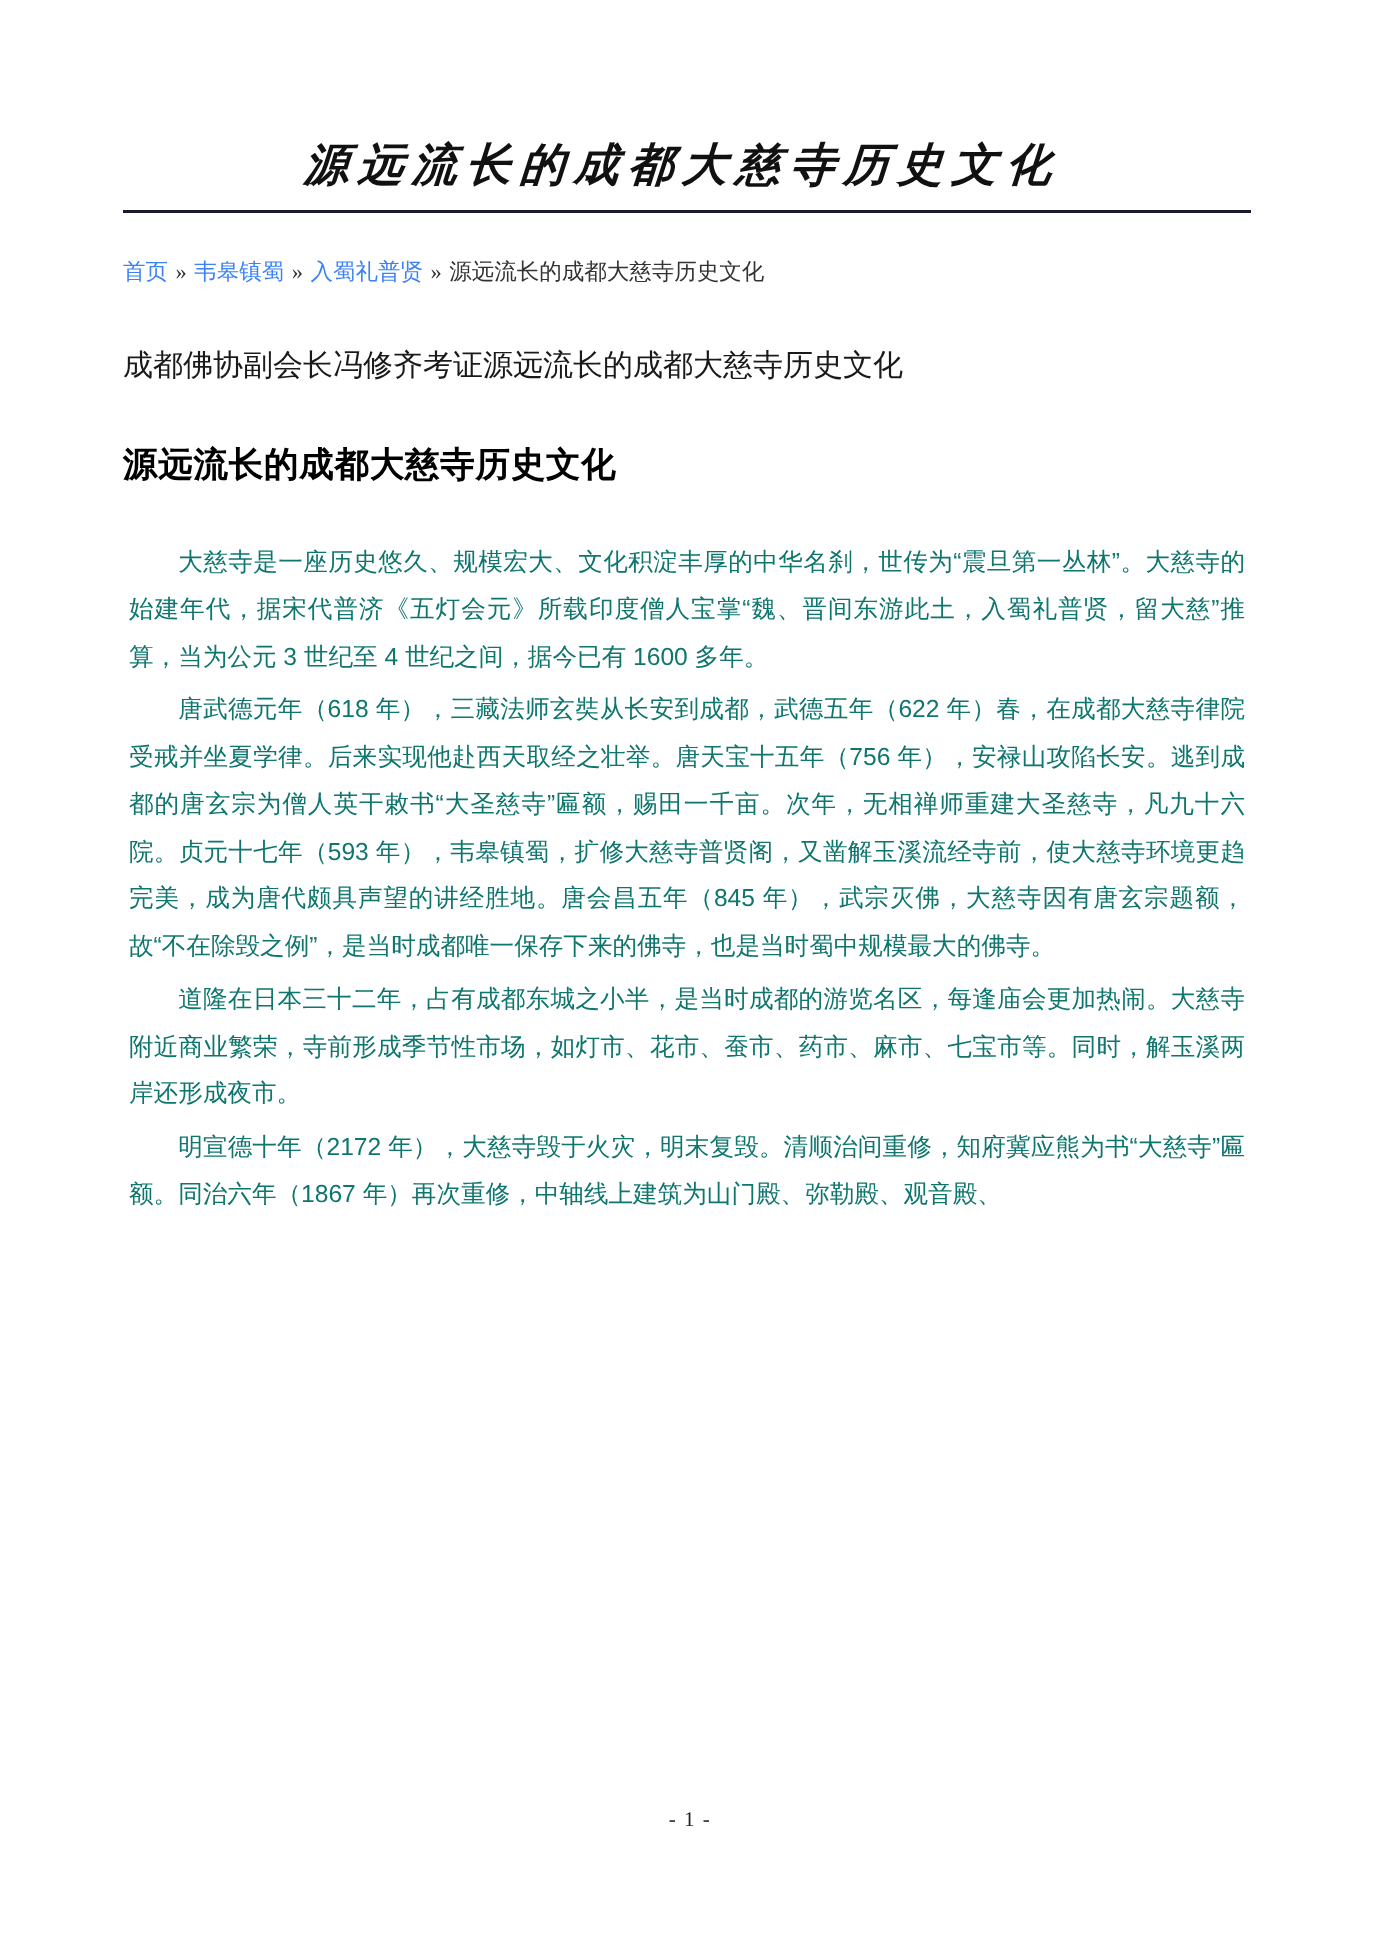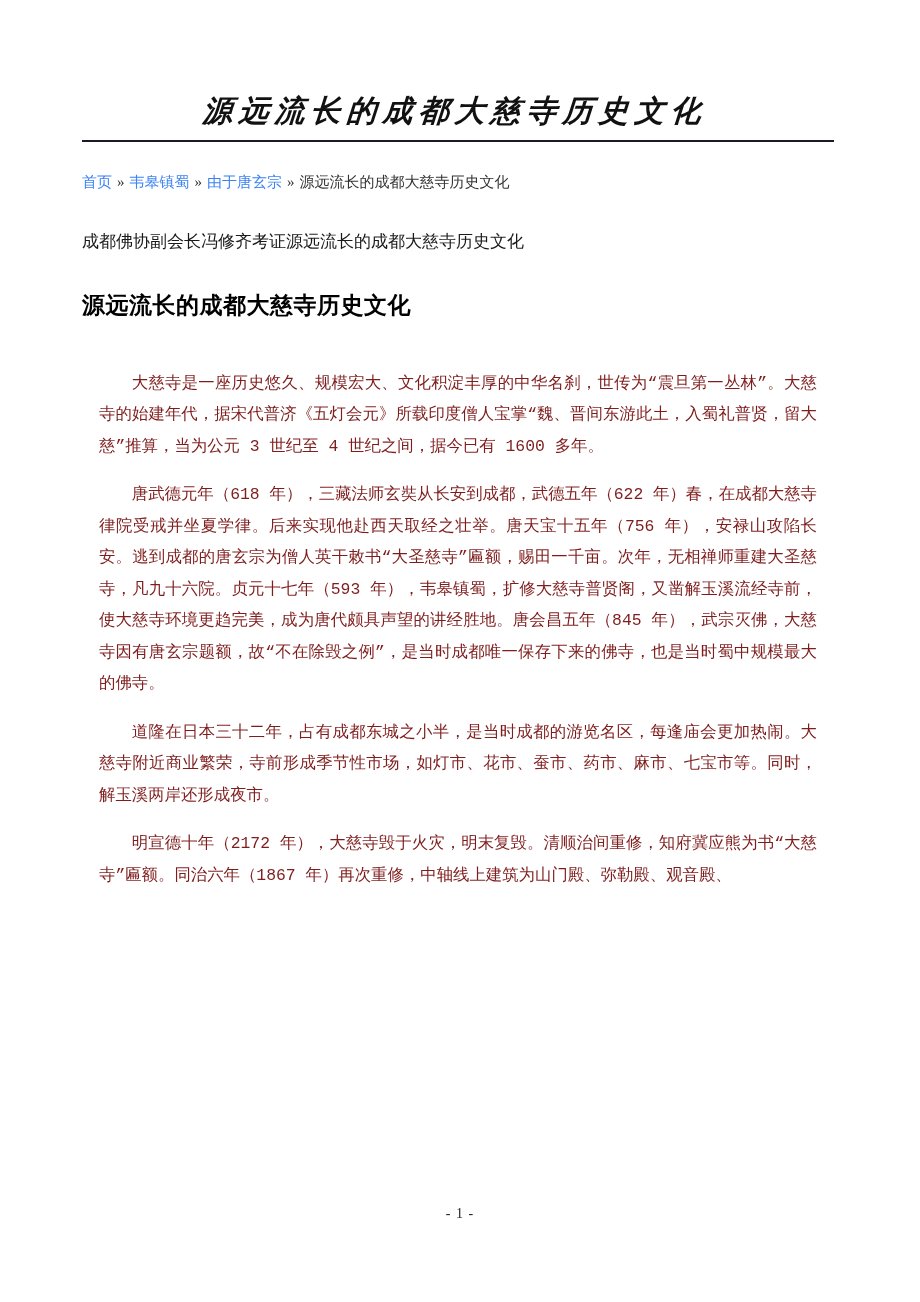--- a/index.html
+++ b/index.html
@@ -71,21 +71,21 @@
     font-size: 15px;
   }
   .breadcrumb .crumb-current {
     color: #333333;
   }
 
   
   .byline {
     margin: 0;
     padding-top: 34px;
-    font-size: 17px;
+    font-size: 20px;
     line-height: 1.6;
     color: #1a1a1a;
   }
 
   
   .article-heading {
     margin: 0;
     padding-top: 34px;
     font-family: "DejaVu Sans", "Liberation Sans", sans-serif;
     font-size: 23px;
@@ -93,28 +93,28 @@
     line-height: 1.4;
     color: #000000;
     letter-spacing: 0.5px;
   }
 
   
   .article-body {
     padding-top: 30px;
   }
   .article-body p {
-    margin: 17px;
+    margin: 4px;
     font-size: 16.4px;
     line-height: 31.5px;
     text-align: justify;
     text-justify: inter-ideograph;
     text-indent: 2em;
-    color: #7f1d1d;
-    font-family: Liberation Mono, monospace;
+    color: #0f766e;
+    font-family: Liberation Sans, sans-serif;
   }
 
   
   .page-footer {
     position: absolute;
     left: 0;
     top: 1206px;
     width: 920px;
     text-align: center;
     font-size: 14px;
@@ -127,21 +127,21 @@
 <body>
 
 <div class="page">
   <div class="content">
 
     <h1 class="doc-title">源远流长的成都大慈寺历史文化</h1>
 
     <hr class="title-rule">
 
     <nav class="breadcrumb">
-      <a href="#" class="crumb-link">首页</a><span class="crumb-sep">»</span><a href="#" class="crumb-link">韦皋镇蜀</a><span class="crumb-sep">»</span><a href="#" class="crumb-link">由于唐玄宗</a><span class="crumb-sep">»</span><span class="crumb-current">源远流长的成都大慈寺历史文化</span>
+      <a href="#" class="crumb-link">首页</a><span class="crumb-sep">»</span><a href="#" class="crumb-link">韦皋镇蜀</a><span class="crumb-sep">»</span><a href="#" class="crumb-link">入蜀礼普贤</a><span class="crumb-sep">»</span><span class="crumb-current">源远流长的成都大慈寺历史文化</span>
     </nav>
 
     <p class="byline">成都佛协副会长冯修齐考证源远流长的成都大慈寺历史文化</p>
 
     <h2 class="article-heading">源远流长的成都大慈寺历史文化</h2>
 
     <div class="article-body">
       <p>大慈寺是一座历史悠久、规模宏大、文化积淀丰厚的中华名刹，世传为“震旦第一丛林”。大慈寺的始建年代，据宋代普济《五灯会元》所载印度僧人宝掌“魏、晋间东游此土，入蜀礼普贤，留大慈”推算，当为公元 3 世纪至 4 世纪之间，据今已有 1600 多年。</p>
       <p>唐武德元年（618 年），三藏法师玄奘从长安到成都，武德五年（622 年）春，在成都大慈寺律院受戒并坐夏学律。后来实现他赴西天取经之壮举。唐天宝十五年（756 年），安禄山攻陷长安。逃到成都的唐玄宗为僧人英干敕书“大圣慈寺”匾额，赐田一千亩。次年，无相禅师重建大圣慈寺，凡九十六院。贞元十七年（593 年），韦皋镇蜀，扩修大慈寺普贤阁，又凿解玉溪流经寺前，使大慈寺环境更趋完美，成为唐代颇具声望的讲经胜地。唐会昌五年（845 年），武宗灭佛，大慈寺因有唐玄宗题额，故“不在除毁之例”，是当时成都唯一保存下来的佛寺，也是当时蜀中规模最大的佛寺。</p>
       <p>道隆在日本三十二年，占有成都东城之小半，是当时成都的游览名区，每逢庙会更加热闹。大慈寺附近商业繁荣，寺前形成季节性市场，如灯市、花市、蚕市、药市、麻市、七宝市等。同时，解玉溪两岸还形成夜市。</p>

